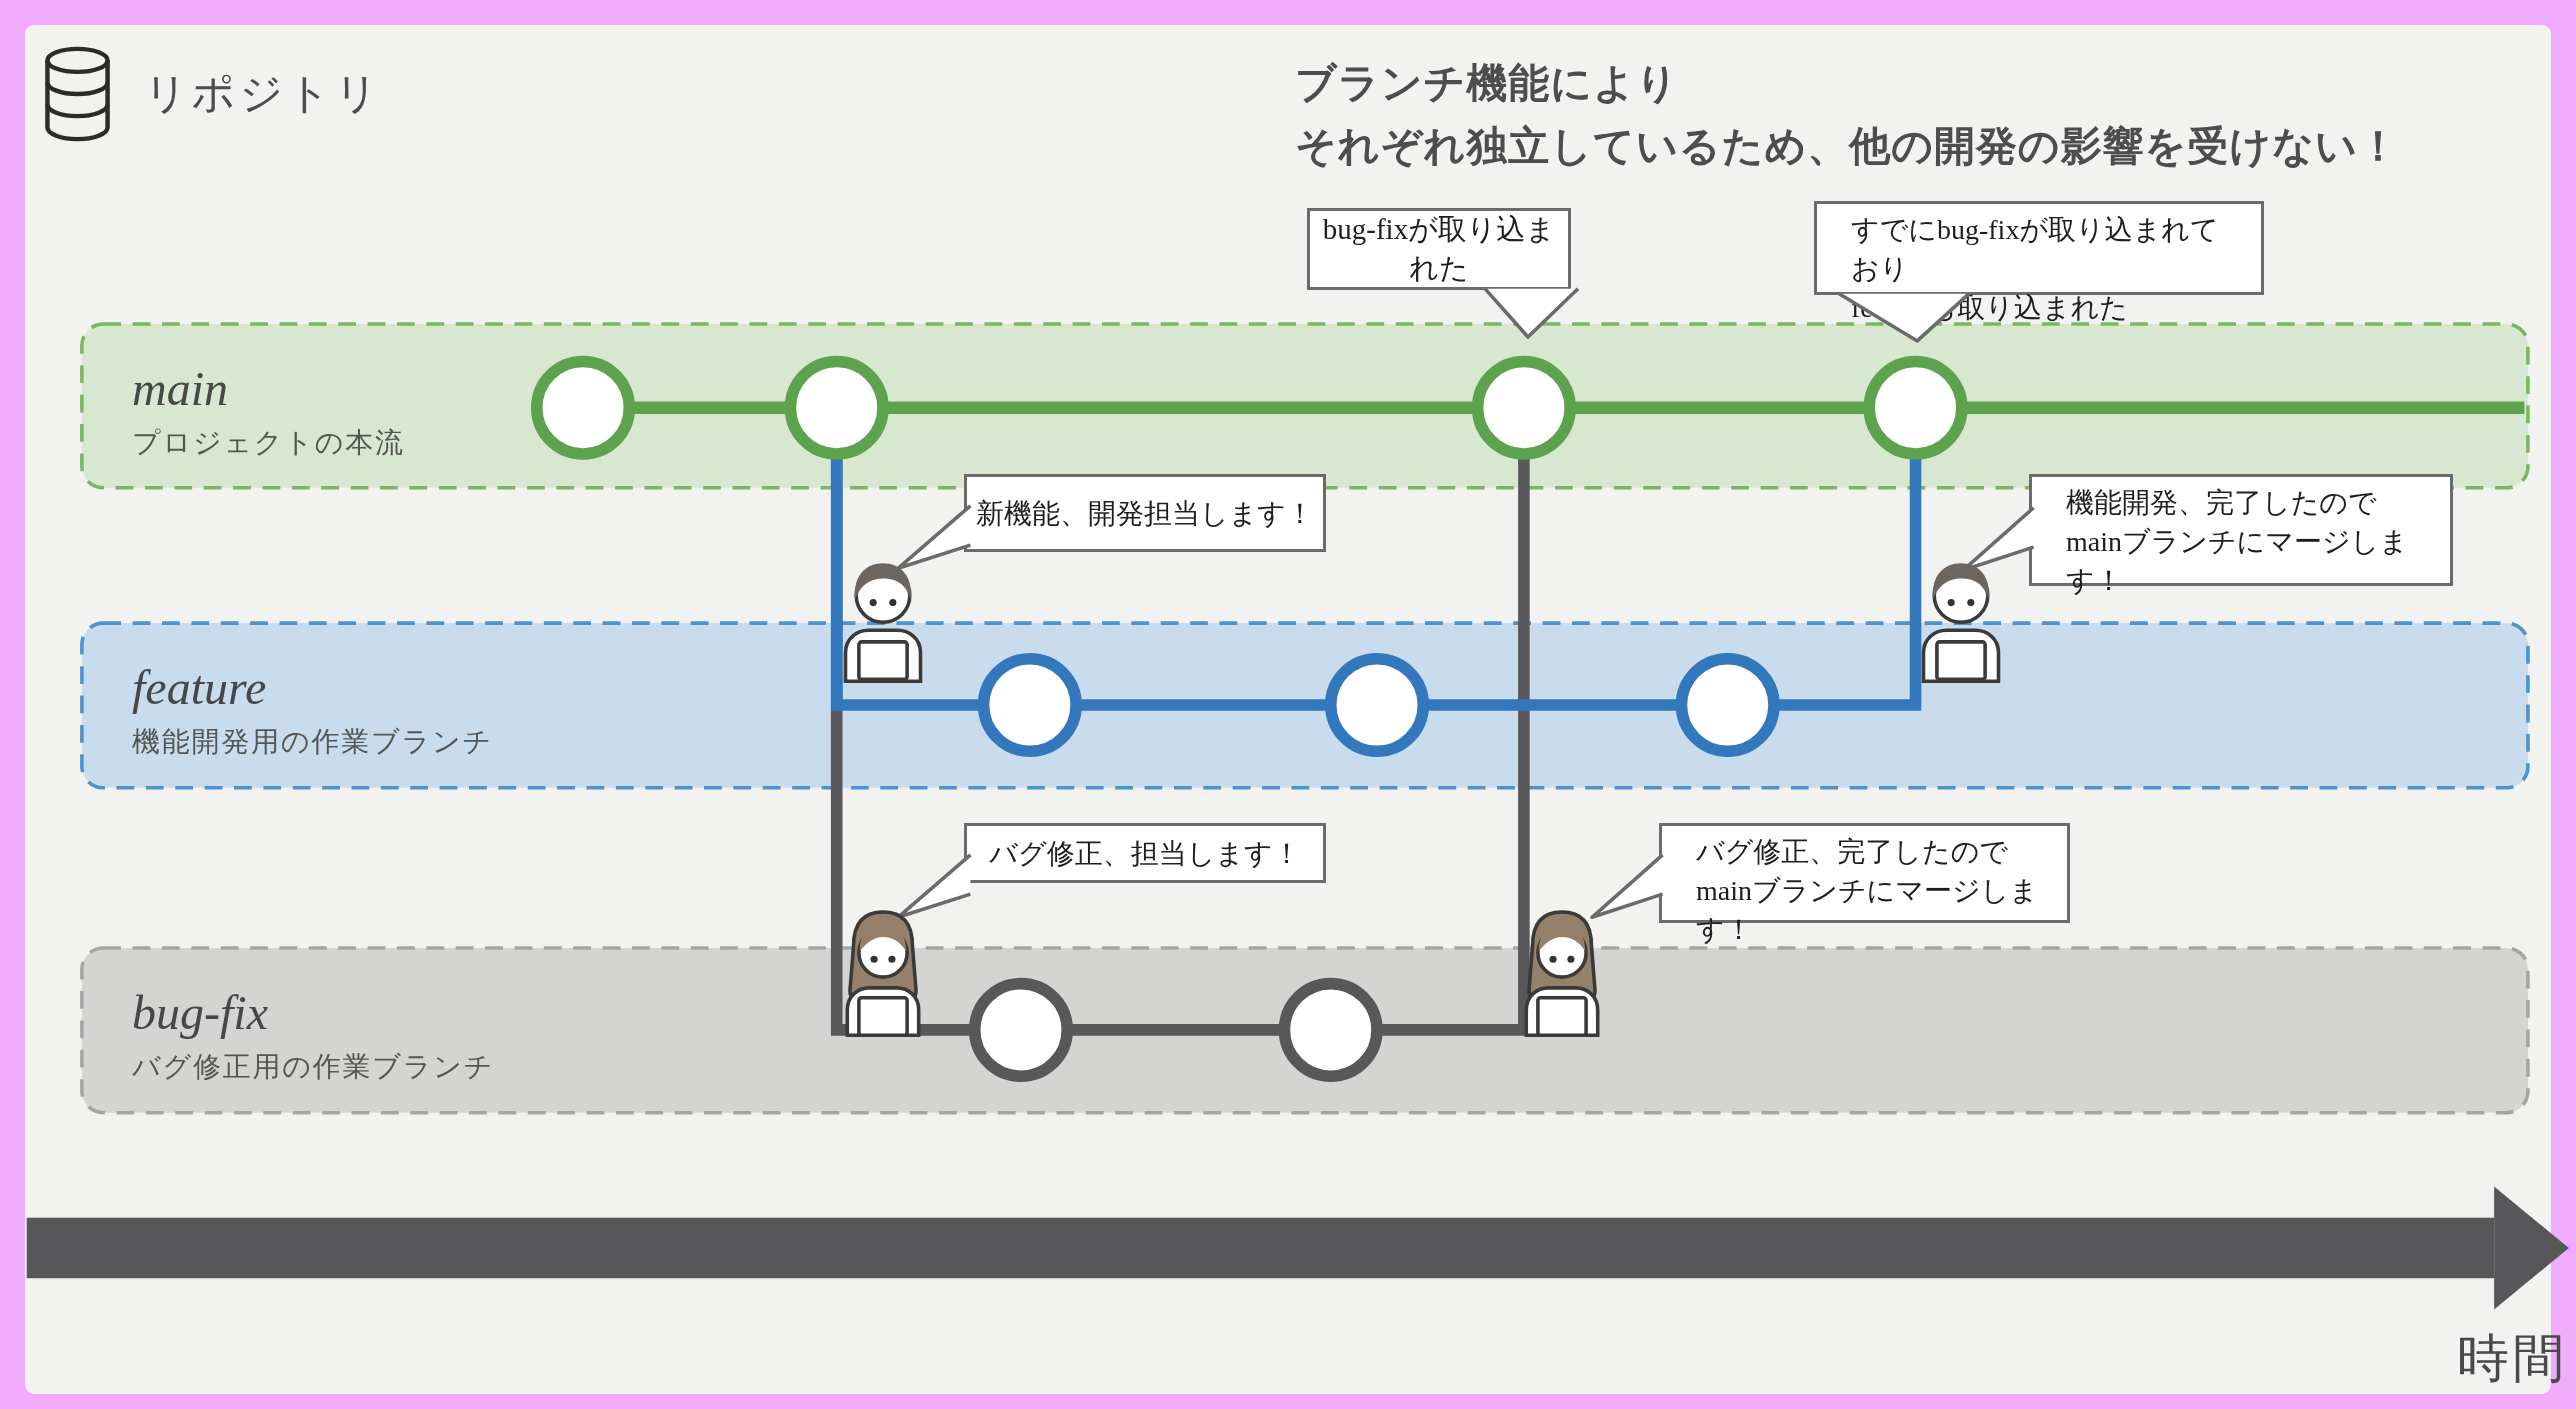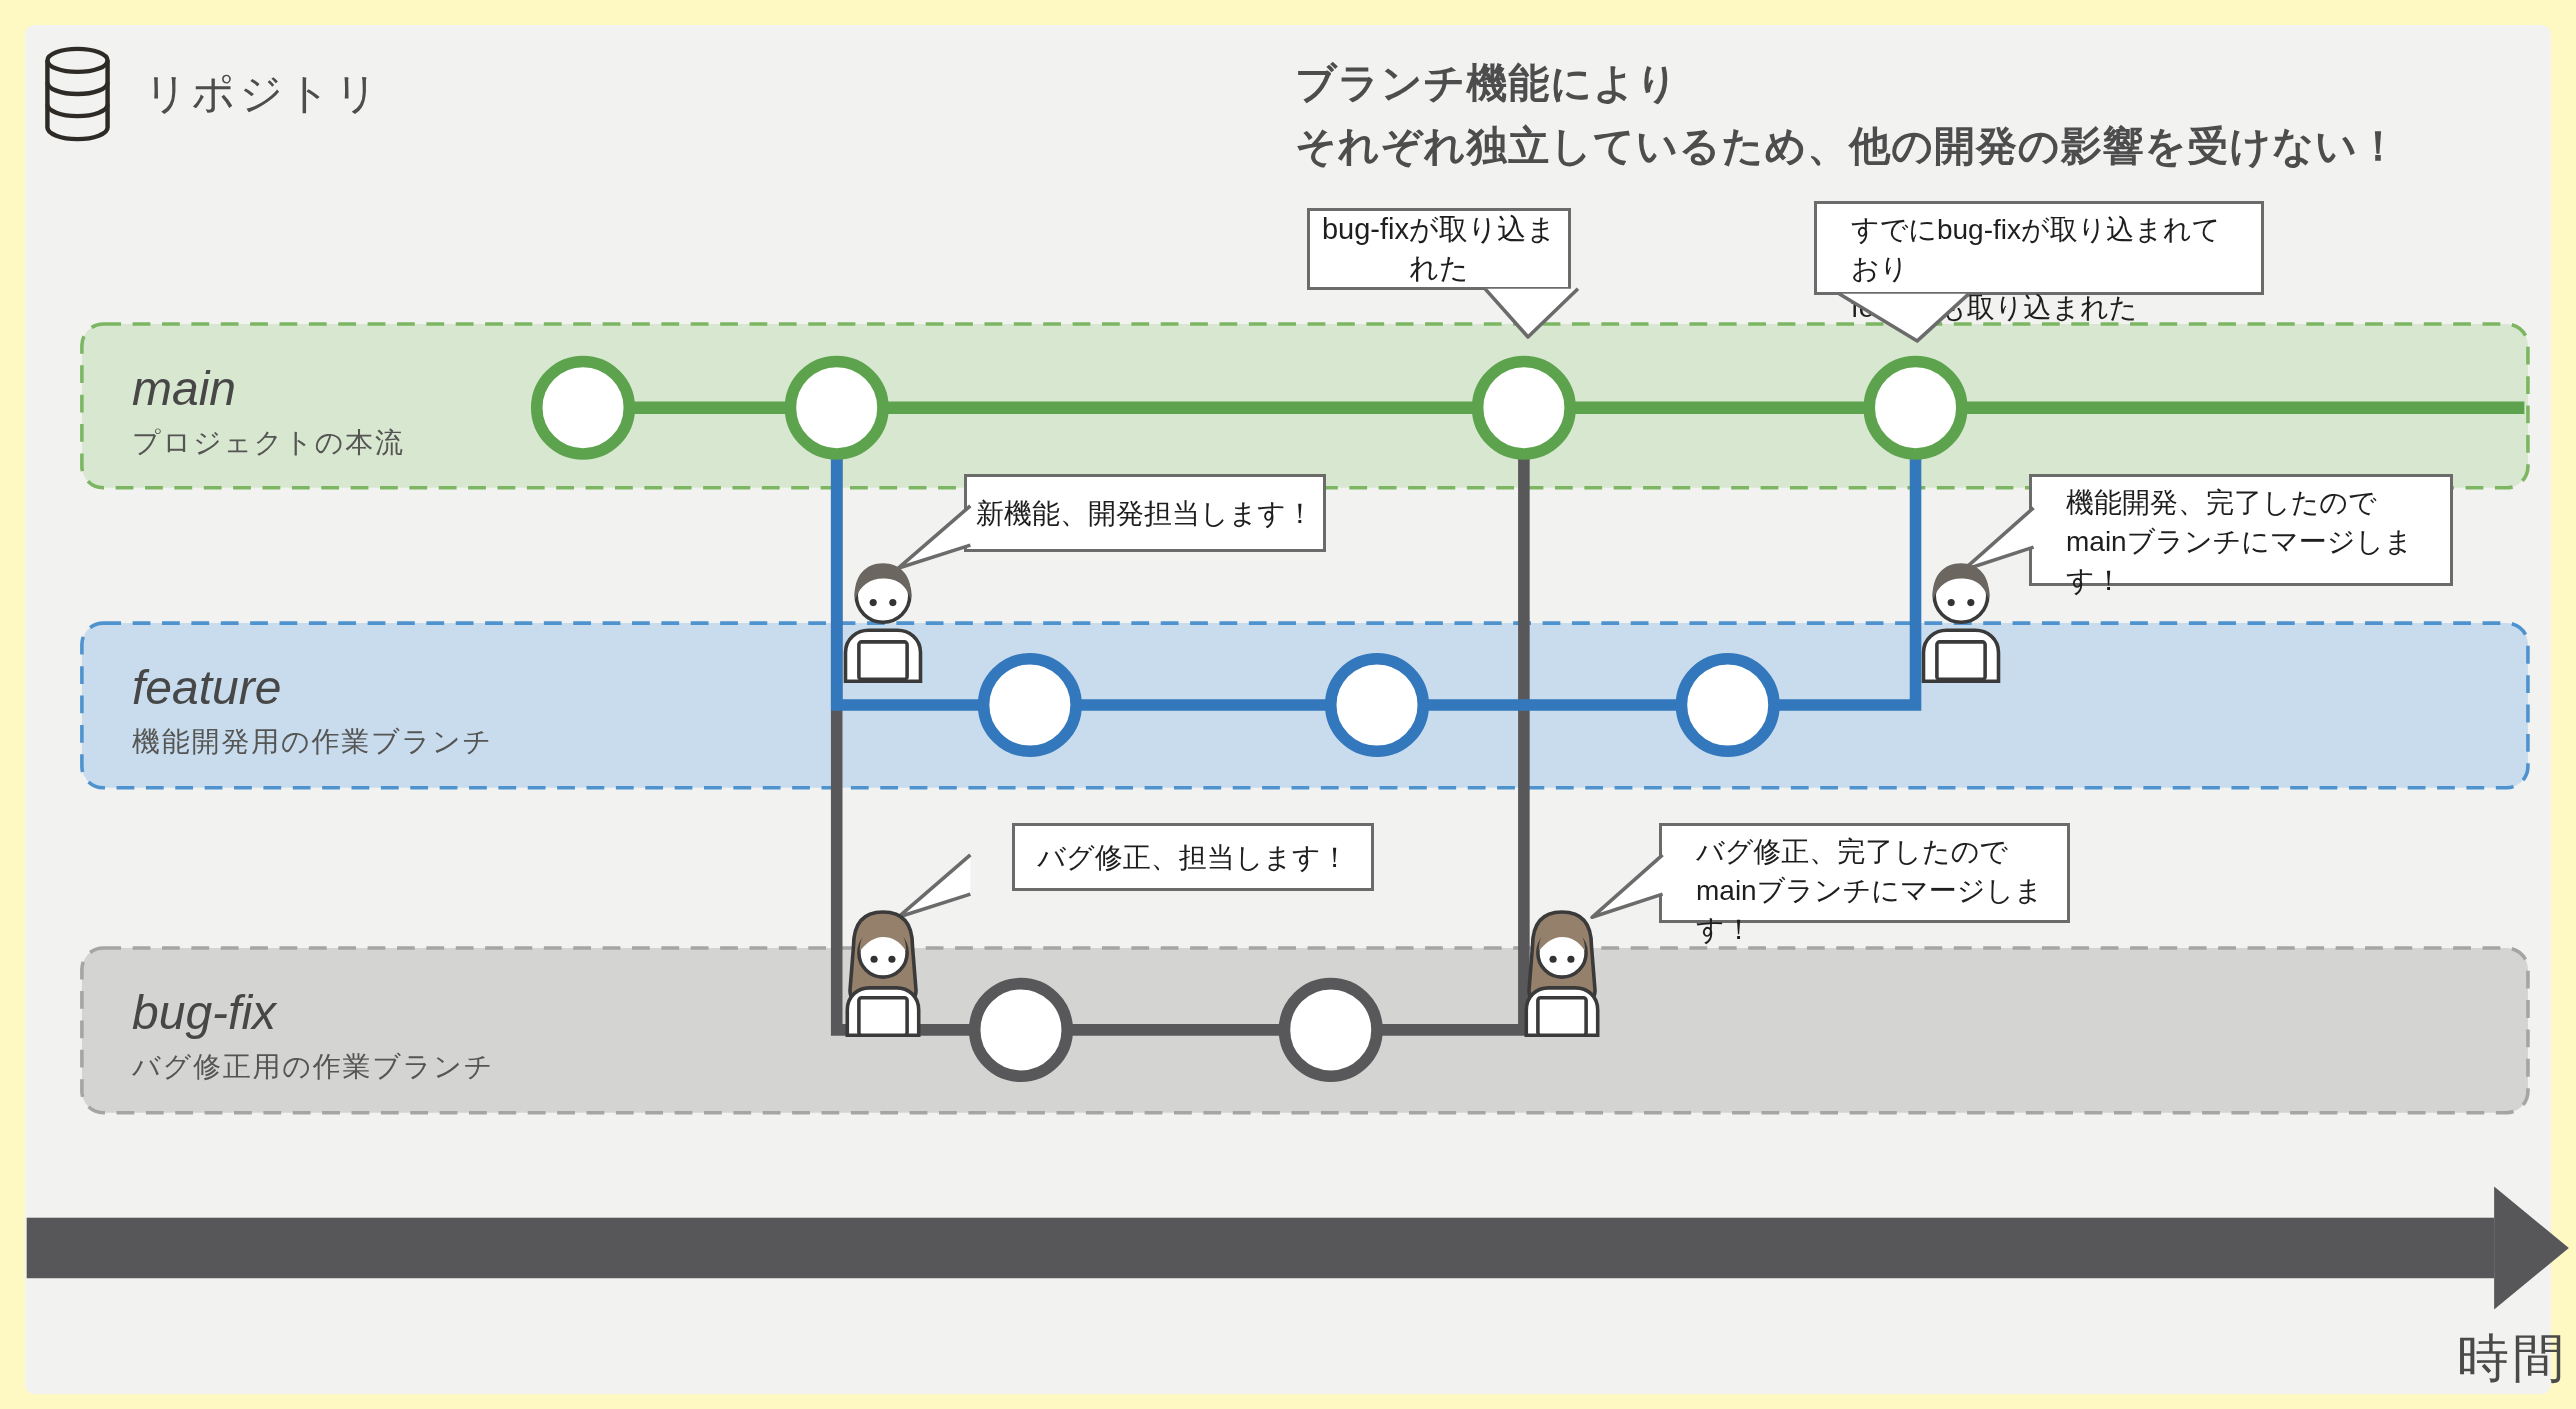--- a/index.html
+++ b/index.html
@@ -1,19 +1,19 @@
 <!DOCTYPE html>
 <html style="font-size:14.2px"><head>
 <meta charset="utf-8">
 <style>
   html,body{margin:0;padding:0;background:#ffffff;}
   .stage{
     position:relative;width:2576px;height:1410px;overflow:hidden;
-    font-family:Liberation Sans, sans-serif;color:#4d4d4d;
-    background:#fef9c3;
+    font-family:Liberation Serif, serif;color:#4d4d4d;
+    background:#f0abfc;
   }
   .panel{
     position:absolute;left:25px;top:25px;width:2526px;height:1369px;
     background:#f2f2f0;border-radius:9px;
   }
   .overlay{position:absolute;left:0;top:0;width:2576px;height:1410px;}
 
   
   .repo-header{position:absolute;left:43px;top:45px;display:flex;align-items:center;gap:32px;}
   .repo-label{font-size:43px;letter-spacing:3.6px;color:#4d4d4d;}
@@ -119,21 +119,21 @@
     <path d="M8,2 L96,55 L154,2"></path>
   </svg>
 
   <div class="bubble center" style="left:964px;top:474px;width:362px;height:78px;">
     <span>新機能、開発担当します！</span>
   </div>
   <svg class="tail" style="left:890px;top:495px;" width="125" height="85" viewBox="0 0 140 95">
     <path d="M90,12 L9,82 L90,56"></path>
   </svg>
 
-  <div class="bubble center" style="left:1012px;top:823px;width:362px;height:68px;">
+  <div class="bubble center" style="left:964px;top:823px;width:362px;height:60px;">
     <span>バグ修正、担当します！</span>
   </div>
   <svg class="tail" style="left:890px;top:844px;" width="125" height="85" viewBox="0 0 140 95">
     <path d="M90,12 L9,82 L90,56"></path>
   </svg>
 
   <div class="bubble left" style="left:2029px;top:474px;width:424px;height:112px;">
     <div>機能開発、完了したので</div>
     <div>mainブランチにマージします！</div>
   </div>

